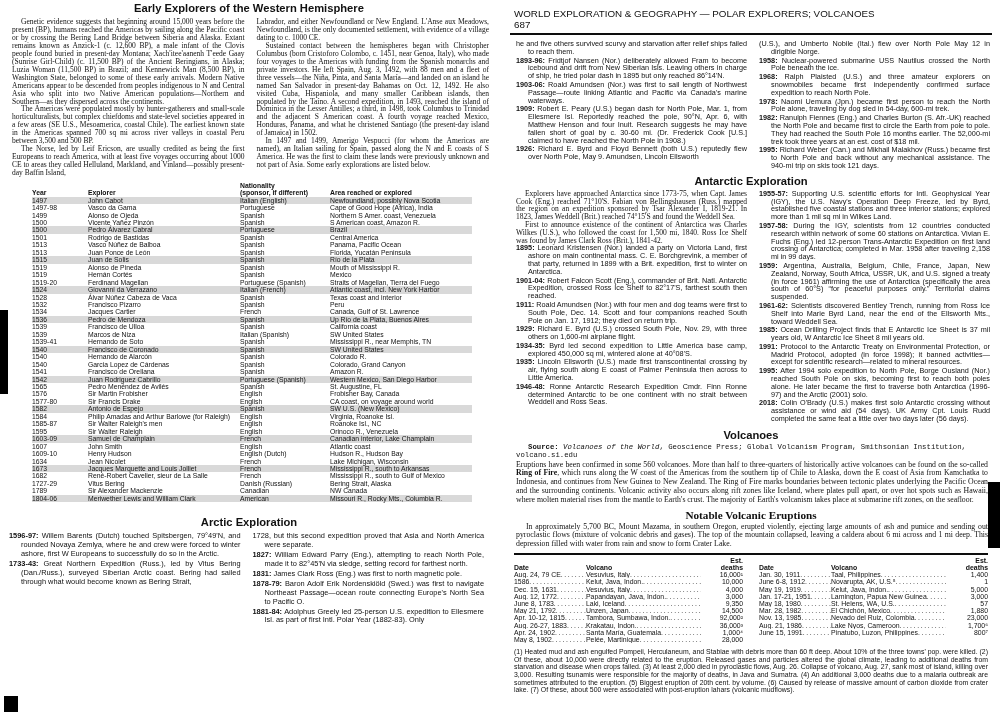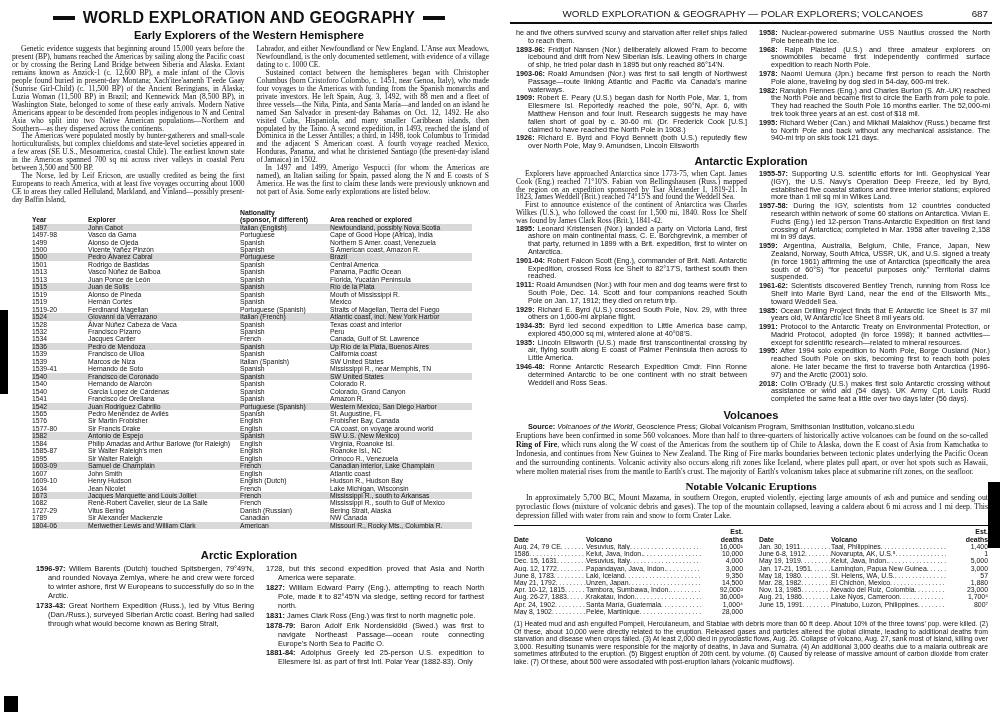--- a/index.html
+++ b/index.html
@@ -30,34 +30,34 @@
   .xrow{line-height:7.45px;}
   .xrow span{white-space:nowrap;}
   .stripe{background:#d9d9d9;}
 
   
   .twocol{display:flex;gap:12px;}
   .acol{flex:1;min-width:0;}
   .entry{margin:0 0 1px 0;padding-left:12px;text-indent:-12px;text-align:justify;}
   .loose .entry{font-size:7.4px;line-height:8.9px;}
   .tight .entry{font-size:7.25px;line-height:7.8px;}
-  .arctic-cols{padding:4px 14px 0 36px;}
-  .arctic-head{margin-top:20px;}
+  .arctic-cols{padding:4px 14px 0 9px;}
+  .arctic-head{margin-top:14px;}
 
   
-  .rp-header{display:flex;align-items:baseline;padding:8px 12px 0 12px;font-size:9.8px;white-space:nowrap;}
+  .rp-header{display:flex;align-items:baseline;padding:8px 12px 0 12px;font-size:9.8px;white-space:nowrap;flex-direction:column;}
   .rp-title{flex:1;text-align:center;}
   .rp-rule{height:2px;background:#0d0d0d;margin:3px 8px 0 8px;}
   .rp-cols{padding:5px 10px 0 14px;}
   .ant-head{margin-top:4px;}
   .ant-cols{padding:3px 10px 0 14px;}
   .serifp{font-family:"Liberation Serif",serif;font-size:7.5px;line-height:7.8px;text-align:justify;margin:0;}
 
   .volc-head{margin-top:5px;}
-  .source-line{margin:2px 14px 0 14px;font-family:Liberation Sans, sans-serif;font-size:7.3px;line-height:8.4px;text-indent:12px;}
+  .source-line{margin:2px 14px 0 14px;font-family:Liberation Mono, monospace;font-size:7.3px;line-height:8.4px;text-indent:12px;}
   .source-line .it{font-style:italic;}
   .volc-para{margin:1px 12px 0 14px;font-family:"Liberation Serif",serif;font-size:7.8px;line-height:8.8px;text-align:justify;}
   .erupt-head{margin-top:4px;font-family:Liberation Serif, serif;}
   .erupt-intro{text-indent:10px;margin-top:2px;}
   .erule{height:1.6px;background:#0d0d0d;margin:4px 12px 2px 12px;}
 
   
   .etables{display:flex;gap:16px;padding:0 12px;font-size:6.9px;}
   .etable{flex:1;min-width:0;}
   .ehr{display:flex;line-height:7.3px;}
@@ -75,25 +75,20 @@
   .tab{position:absolute;background:#000;}
   .tab-left{left:0;top:310px;width:8px;height:84px;}
   .tab-corner{left:4px;top:696px;width:14px;height:16px;}
   .tab-right{right:0;top:482px;width:12px;height:66px;}
 </style>
 </head>
 <body>
 
 <section class="page page-left">
 
-  <div class="lp-header">
-    <span class="bar"></span>
-    <h1 class="lp-title">WORLD EXPLORATION AND GEOGRAPHY</h1>
-    <span class="bar"></span>
-  </div>
 
   <h2 class="center-head sub-head">Early Explorers of the Western Hemisphere</h2>
 
   <div class="intro">
     <div class="icol">
       <p class="ind">Genetic evidence suggests that beginning around 15,000 years before the present (BP), humans reached the Americas by sailing along the Pacific coast or by crossing the Bering Land Bridge between Siberia and Alaska. Extant remains known as Anzick-1 (c. 12,600 BP), a male infant of the Clovis people found buried in present-day Montana; Xach'itee'aanenh T'eede Gaay (Sunrise Girl-Child) (c. 11,500 BP) of the Ancient Beringians, in Alaska; Luzia Woman (11,500 BP) in Brazil; and Kennewick Man (8,500 BP), in Washington State, belonged to some of these early arrivals. Modern Native Americans appear to be descended from peoples indigenous to N and Central Asia who split into two Native American populations—Northern and Southern—as they dispersed across the continents.</p>
       <p class="ind">The Americas were populated mostly by hunter-gatherers and small-scale horticulturalists, but complex chiefdoms and state-level societies appeared in a few areas (SE U.S., Mesoamerica, coastal Chile). The earliest known state in the Americas spanned 700 sq mi across river valleys in coastal Peru between 3,500 and 500 BP.</p>
       <p class="ind">The Norse, led by Leif Ericson, are usually credited as being the first Europeans to reach America, with at least five voyages occurring about 1000 CE to areas they called Helluland, Markland, and Vinland—possibly present-day Baffin Island,</p>
     </div>
     <div class="icol">
@@ -447,20 +442,21 @@
         <p class="entry"><b>1893-96:</b> <span>Fridtjof Nansen (Nor.) deliberately allowed Fram to become icebound and drift from New Siberian Isls. Leaving others in charge of ship, he tried polar dash in 1895 but only reached 86°14'N.</span></p>
 
         <p class="entry"><b>1903-06:</b> <span>Roald Amundsen (Nor.) was first to sail length of Northwest Passage—route linking Atlantic and Pacific via Canada's marine waterways.</span></p>
 
         <p class="entry"><b>1909:</b> <span>Robert E. Peary (U.S.) began dash for North Pole, Mar. 1, from Ellesmere Isl. Reportedly reached the pole, 90°N, Apr. 6, with Matthew Henson and four Inuit. Research suggests he may have fallen short of goal by c. 30-60 mi. (Dr. Frederick Cook [U.S.] claimed to have reached the North Pole in 1908.)</span></p>
 
         <p class="entry"><b>1926:</b> <span>Richard E. Byrd and Floyd Bennett (both U.S.) reputedly flew over North Pole, May 9. Amundsen, Lincoln Ellsworth</span></p>
       </div>
     <div class="acol">
 
+        <p class="entry"><b></b> <span>(U.S.), and Umberto Nobile (Ital.) flew over North Pole May 12 in dirigible Norge.</span></p>
 
         <p class="entry"><b>1958:</b> <span>Nuclear-powered submarine USS Nautilus crossed the North Pole beneath the ice.</span></p>
 
         <p class="entry"><b>1968:</b> <span>Ralph Plaisted (U.S.) and three amateur explorers on snowmobiles became first independently confirmed surface expedition to reach North Pole.</span></p>
 
         <p class="entry"><b>1978:</b> <span>Naomi Uemura (Jpn.) became first person to reach the North Pole alone, traveling by dog sled in 54-day, 600-mi trek.</span></p>
 
         <p class="entry"><b>1982:</b> <span>Ranulph Fiennes (Eng.) and Charles Burton (S. Afr.-UK) reached the North Pole and became first to circle the Earth from pole to pole. They had reached the South Pole 16 months earlier. The 52,000-mi trek took three years at an est. cost of $18 mil.</span></p>
 
         <p class="entry"><b>1995:</b> <span>Richard Weber (Can.) and Mikhail Malakhov (Russ.) became first to North Pole and back without any mechanical assistance. The 940-mi trip on skis took 121 days.</span></p>

